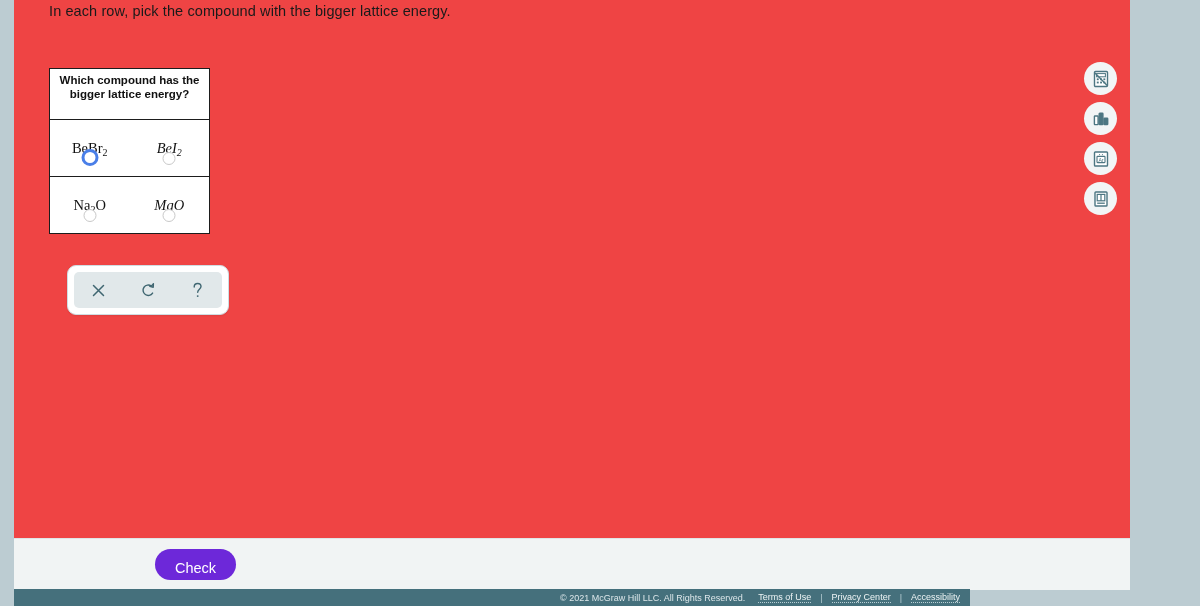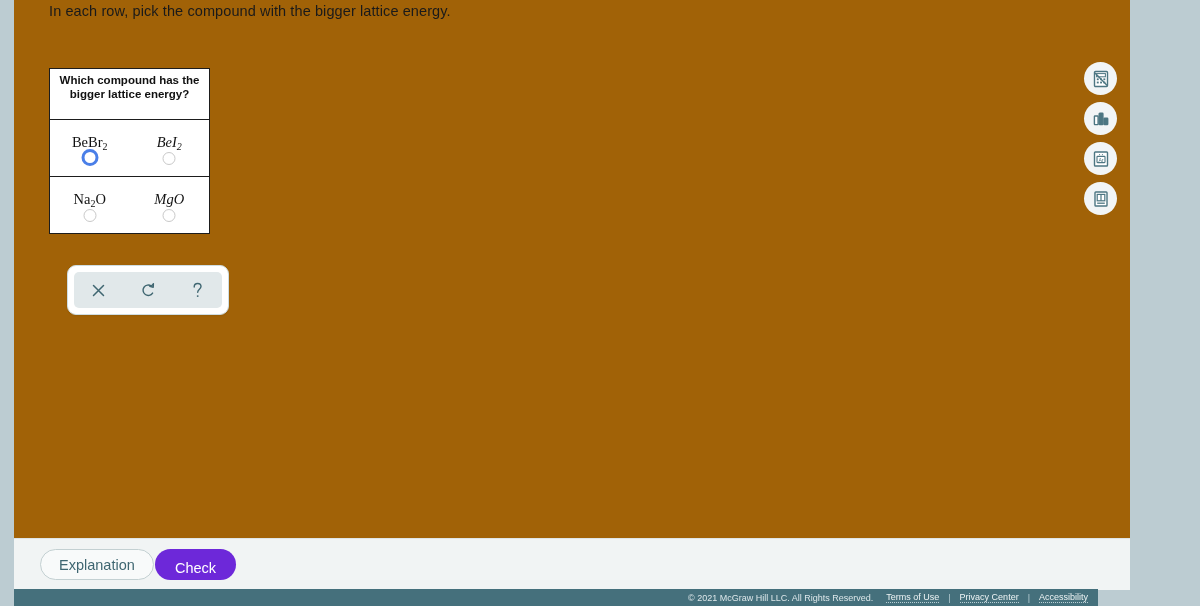--- a/index.html
+++ b/index.html
@@ -35,21 +35,21 @@
     background: #bcccd2;
   }
 
   
   .content-sheet {
     position: absolute;
     left: 14px;
     top: 0;
     width: 1116px;
     height: 538px;
-    background: #a16207;
+    background: #ef4444;
   }
 
   .prompt {
     position: absolute;
     left: 35px;
     top: 3px;
     width: 1000px;
     font-size: 14.5px;
     line-height: 1.2;
     color: #1a1a1a;
@@ -101,21 +101,21 @@
     width: 50%;
     height: 100%;
   }
   .q-cell.left  { left: 0; }
   .q-cell.right { left: 50%; font-style: italic; }
 
   .formula {
     position: absolute;
     left: 0;
     right: 0;
-    top: 14px;
+    top: 20px;
     text-align: center;
     font-family: "Liberation Serif", serif;
     font-size: 14.5px;
     color: #111;
     white-space: nowrap;
   }
   .formula sub {
     font-size: 10px;
     vertical-align: -0.32em;
   }
@@ -234,21 +234,21 @@
     line-height: 31px;
     cursor: pointer;
     box-sizing: border-box;
   }
 
   
   .footer {
     position: absolute;
     left: 14px;
     top: 589px;
-    width: 1084px;
+    width: 956px;
     height: 17px;
     background: #45707c;
     color: #e9f0f2;
     font-size: 9px;
   }
   .footer-inner {
     position: absolute;
     right: 10px;
     top: 0;
     height: 17px;
@@ -394,21 +394,20 @@
             <path d="M6.2 14.2 L13.8 14.2" stroke="#4c7682" stroke-width="1.3"></path>
           </svg>
         </span>
       </div>
 
     </div>
 
   </div>
 
   <div class="action-bar">
-    <div class="btn-explanation">Explanation</div>
     <div class="btn-check">Check</div>
   </div>
 
   <div class="footer">
     <div class="footer-inner">
       <span class="footer-copy">© 2021 McGraw Hill LLC. All Rights Reserved.</span>
       <span class="footer-link">Terms of Use</span>
       <span class="footer-sep">|</span>
       <span class="footer-link">Privacy Center</span>
       <span class="footer-sep">|</span>

